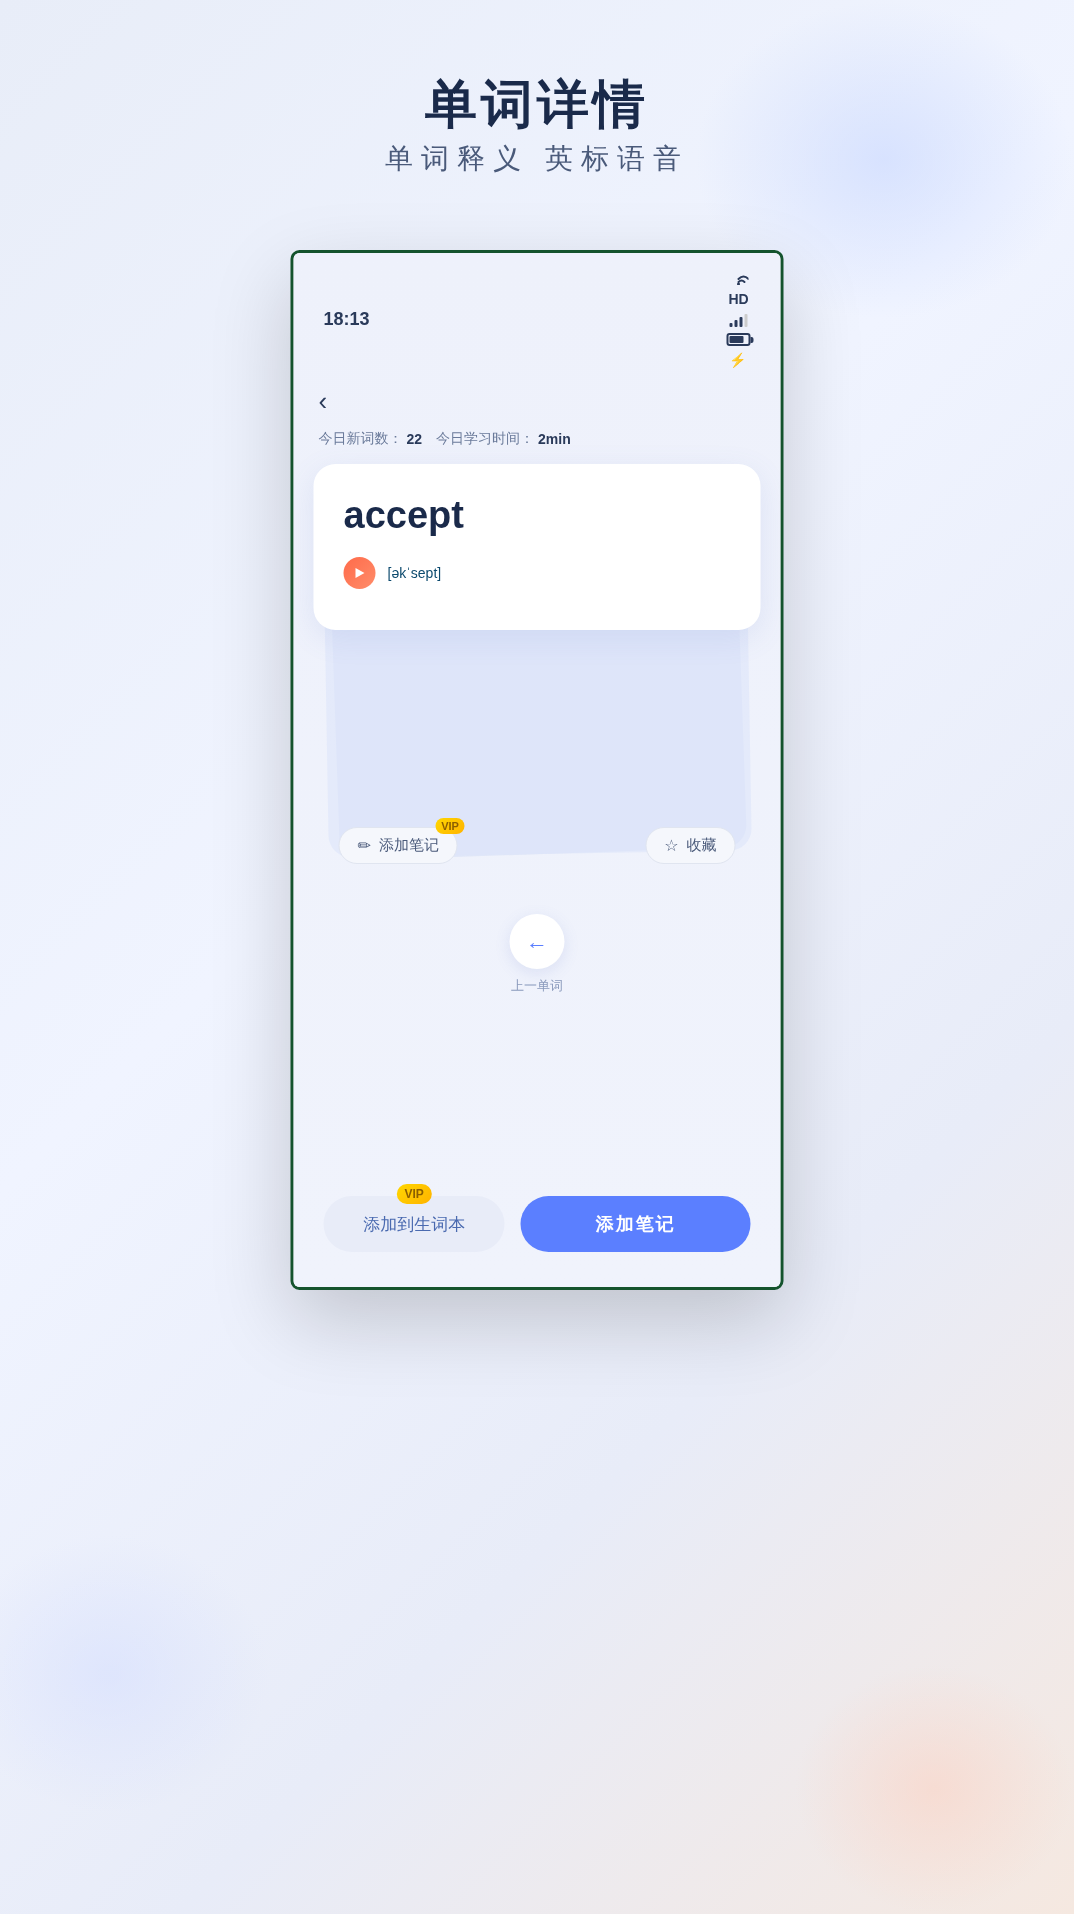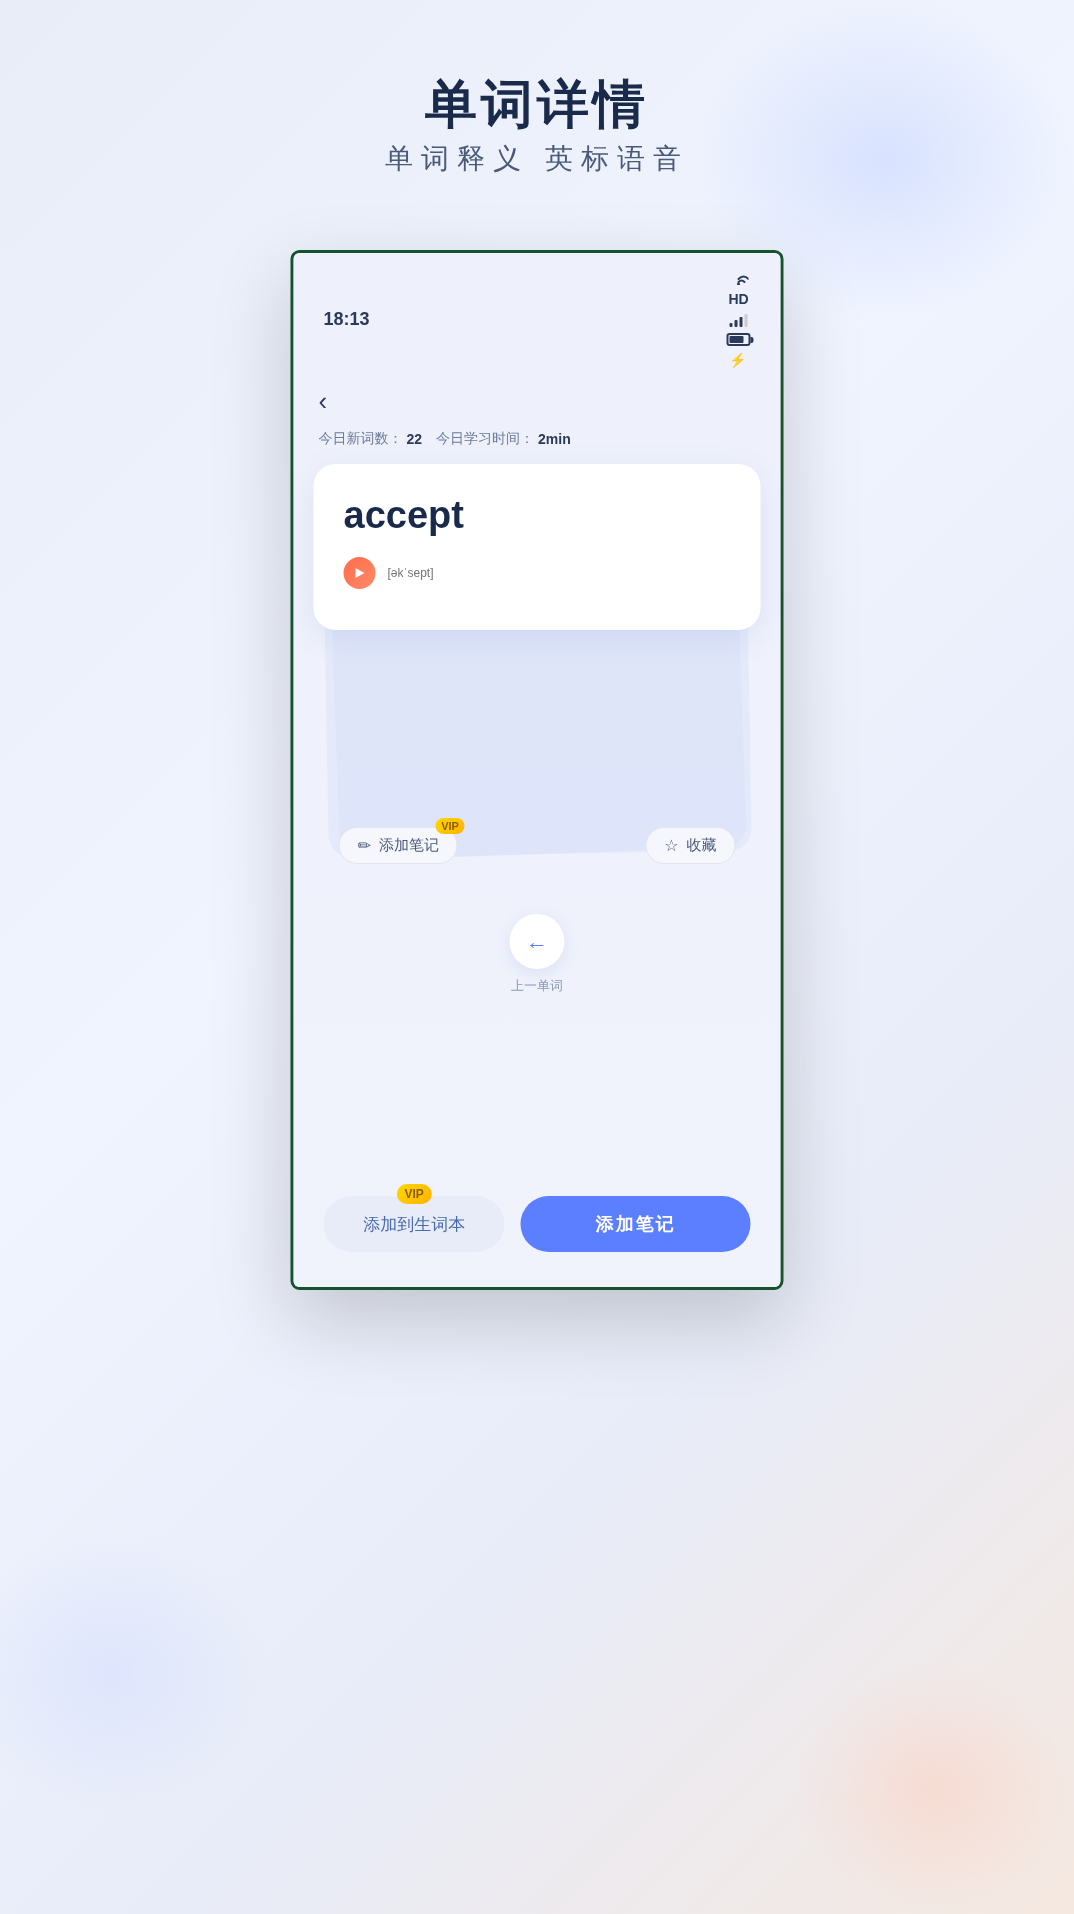--- a/index.html
+++ b/index.html
@@ -257,22 +257,22 @@
       background: linear-gradient(135deg, #ff6b4a, #ff8c6a);
       border-radius: 50%;
       display: flex;
       align-items: center;
       justify-content: center;
       color: white;
       font-size: 14px;
     }
 
     .phonetic-text {
-      font-size: 12px;
-      color: #737373;
+      font-size: 14px;
+      color: #0c4a6e;
     }
 
     .word-definition {
       font-size: 18px;
       color: #2a3a5a;
       line-height: 1.6;
       margin-top: 10px;
     }
 
     

